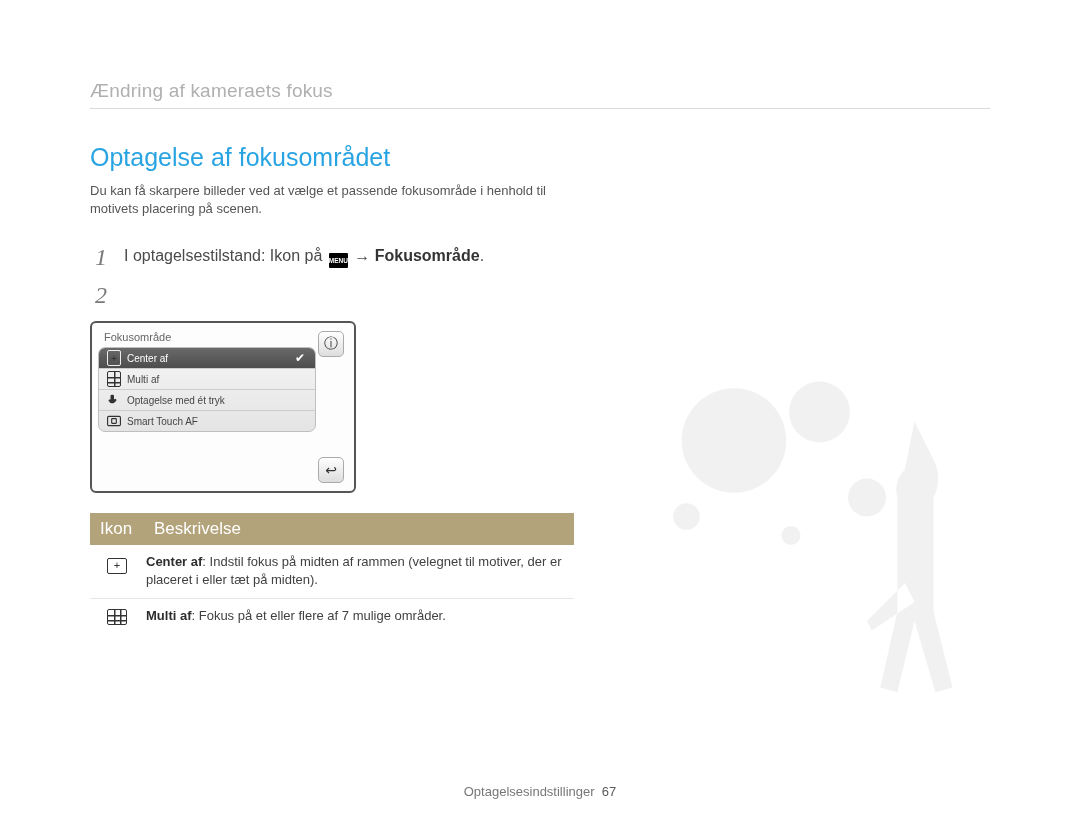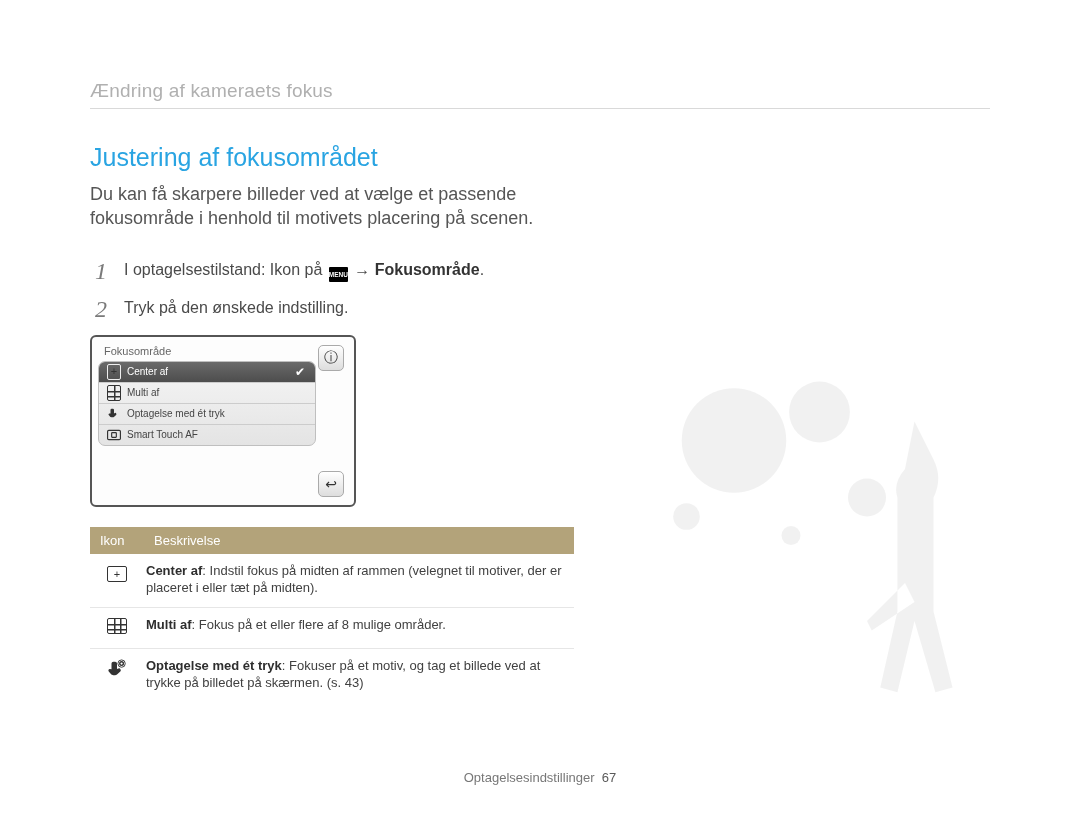--- a/index.html
+++ b/index.html
@@ -1,21 +1,21 @@
 <!DOCTYPE html>
 <html><head>
 <meta charset="utf-8">
 <style>
   * { box-sizing: border-box; margin: 0; padding: 0; }
   html, body { width: 1080px; height: 815px; background: #fff; font-family: Arial, Helvetica, sans-serif; color: #3a3a3a; }
   .page { position: relative; width: 1080px; height: 815px; padding: 80px 90px 0 90px; }
   .breadcrumb { font-size: 19px; font-weight: 300; color: #b0b0b0; letter-spacing: .2px; }
   .divider { border: none; border-top: 1px solid #d9d9d9; margin-top: 6px; }
   .heading { color: #29a4e2; font-size: 25px; font-weight: 400; margin-top: 34px; }
-  .intro { margin-top: 10px; font-size: 18px; color: #555; line-height: 1.35; max-width: 460px; }
+  .intro { margin-top: 10px; font-size: 13px; color: #555; line-height: 1.35; max-width: 460px; }
   .steps { margin-top: 28px; }
   .step { display: flex; align-items: flex-start; gap: 12px; margin-bottom: 14px; }
   .step-num { font-size: 24px; font-style: italic; color: #7a7a7a; width: 22px; text-align: center; font-family: Georgia, serif; line-height: 1; }
   .step-text { font-size: 16px; color: #4a4a4a; padding-top: 2px; }
   .menu-icon { display: inline-flex; align-items: center; justify-content: center; width: 19px; height: 15px; background: #000; color: #fff; font-size: 6.5px; font-weight: 700; border-radius: 1px; vertical-align: -2px; margin: 0 2px; }
   .bold { font-weight: 700; color: #333; }
 
   .camera-screen { margin-top: 14px; width: 266px; height: 172px; border: 2.5px solid #555; border-radius: 6px; background: #fdfdfd; padding: 6px; position: relative; }
   .cs-inner { width: 100%; height: 100%; display: flex; }
   .cs-left { flex: 1; position: relative; }
@@ -23,67 +23,66 @@
   .cs-title { font-size: 11px; color: #666; padding: 2px 6px; }
   .cs-list { background: linear-gradient(#f5f5f5,#e4e4e4); border: 1px solid #bfbfbf; border-radius: 7px; margin: 2px 0 0 0; overflow: hidden; }
   .cs-item { display: flex; align-items: center; gap: 6px; padding: 4px 8px; border-bottom: 1px solid #ccc; font-size: 10px; color: #444; position: relative; }
   .cs-item:last-child { border-bottom: none; }
   .cs-item.selected { background: linear-gradient(#6a6a6a,#4d4d4d); color: #fff; }
   .cs-item.selected::after { content: "✔"; position: absolute; right: 10px; color: #fff; font-size: 12px; }
   .cs-ic { width: 14px; height: 12px; display: inline-flex; align-items: center; justify-content: center; }
   .cs-btn { width: 26px; height: 26px; background: linear-gradient(#fff,#ddd); border: 1px solid #aaa; border-radius: 5px; display: flex; align-items: center; justify-content: center; font-size: 14px; color: #333; }
 
   .tbl { margin-top: 20px; width: 484px; border-collapse: collapse; }
-  .tbl th { background: #b3a37a; color: #fff; font-weight: 400; font-size: 13px; text-align: left; padding: 6px 10px; }
+  .tbl th { background: #b3a37a; color: #fff; font-weight: 400; font-size: 17px; text-align: left; padding: 6px 10px; }
   .tbl th.col-icon { width: 54px; }
   .tbl td { border-bottom: 1px solid #e6e6e6; vertical-align: top; margin-top: 8px; }
   .tbl tr:last-child td { border-bottom: none; }
   .td-icon { text-align: center; padding: 10px 6px; vertical-align: middle; }
   .td-desc { font-size: 13px; color: #414141; line-height: 1.35; padding: 8px 6px 10px 2px; }
   .td-desc b { color: #2e2e2e; }
 
   .ic-center { width: 20px; height: 16px; border: 1.5px solid #333; border-radius: 2px; display: inline-flex; align-items: center; justify-content: center; }
   .ic-center::after { content: "+"; font-size: 11px; color: #333; line-height: 1; }
   .ic-multi { width: 20px; height: 16px; border: 1.5px solid #333; border-radius: 2px; display: inline-block; background:
     linear-gradient(#333,#333) 6px 0/1.5px 100% no-repeat,
     linear-gradient(#333,#333) 12px 0/1.5px 100% no-repeat,
     linear-gradient(#333,#333) 0 5px/100% 1.5px no-repeat,
     linear-gradient(#333,#333) 0 10px/100% 1.5px no-repeat; }
   .ic-touch svg, .ic-smart svg { display: block; }
 
-  .footer { position: absolute; bottom: 30px; width: 1080px; left: 0; text-align: center; font-size: 13px; color: #777; }
+  .footer { position: absolute; bottom: 16px; width: 1080px; left: 0; text-align: center; font-size: 13px; color: #777; }
   .footer .pn { color: #5a5a5a; }
 
   
   .bg-art { position: absolute; right: 80px; bottom: 80px; width: 380px; height: 380px; opacity: .08; pointer-events: none; }
 </style>
 </head>
 <body>
 
 <div class="page">
 
   <div class="breadcrumb">Ændring af kameraets fokus</div>
   <hr class="divider">
 
-  <h1 class="heading">Justering af fokusområdet</h1>
+  <h1 class="heading">Optagelse af fokusområdet</h1>
   <p class="intro">Du kan få skarpere billeder ved at vælge et passende fokusområde i henhold til motivets placering på scenen.</p>
 
   <div class="steps">
     <div class="step">
       <div class="step-num">1</div>
       <div class="step-text">
         <span>I optagelsestilstand: Ikon på </span>
         <span class="menu-icon">MENU</span>
         <span> → </span>
         <span class="bold">Fokusområde</span><span>.</span>
       </div>
     </div>
     <div class="step">
       <div class="step-num">2</div>
-      <div class="step-text">Tryk på den ønskede indstilling.</div>
     </div>
   </div>
 
   <div class="camera-screen">
     <div class="cs-inner">
       <div class="cs-left">
         <div class="cs-title">Fokusområde</div>
         <div class="cs-list">
           <div class="cs-item selected">
             <span class="cs-ic">
@@ -130,31 +129,21 @@
         <th>Beskrivelse</th>
       </tr>
     </thead>
     <tbody>
       <tr>
         <td class="td-icon"><span class="ic-center"></span></td>
         <td class="td-desc"><b>Center af</b><span>: Indstil fokus på midten af rammen (velegnet til motiver, der er placeret i eller tæt på midten).</span></td>
       </tr>
       <tr>
         <td class="td-icon"><span class="ic-multi"></span></td>
-        <td class="td-desc"><b>Multi af</b><span>: Fokus på et eller flere af 8 mulige områder.</span></td>
-      </tr>
-      <tr>
-        <td class="td-icon">
-          <svg width="22" height="22" viewBox="0 0 24 24" fill="#333">
-              <path d="M10 3a2 2 0 0 1 2 2v6l1.5-.7a1.6 1.6 0 0 1 2.2.8l.3.6a1.6 1.6 0 0 1-.4 1.9l-3.3 3a4 4 0 0 1-2.7 1H8a4 4 0 0 1-3.6-2.2L3 13.5A1.5 1.5 0 0 1 4.3 11l1.7.3V5a2 2 0 0 1 2-2h2z"></path>
-              <circle cx="17" cy="5" r="2" fill="none" stroke="#333" stroke-width="1.5"></circle>
-              <circle cx="17" cy="5" r="4" fill="none" stroke="#333" stroke-width="1"></circle>
-            </svg>
-        </td>
-        <td class="td-desc"><b>Optagelse med ét tryk</b><span>: Fokuser på et motiv, og tag et billede ved at trykke på billedet på skærmen. (s. 43)</span></td>
+        <td class="td-desc"><b>Multi af</b><span>: Fokus på et eller flere af 7 mulige områder.</span></td>
       </tr>
     </tbody>
   </table>
 
   <svg class="bg-art" viewBox="0 0 400 400">
     <g fill="#555">
       <circle cx="120" cy="90" r="55"></circle>
       <circle cx="210" cy="60" r="32"></circle>
       <circle cx="260" cy="150" r="20"></circle>
       <circle cx="70" cy="170" r="14"></circle>

